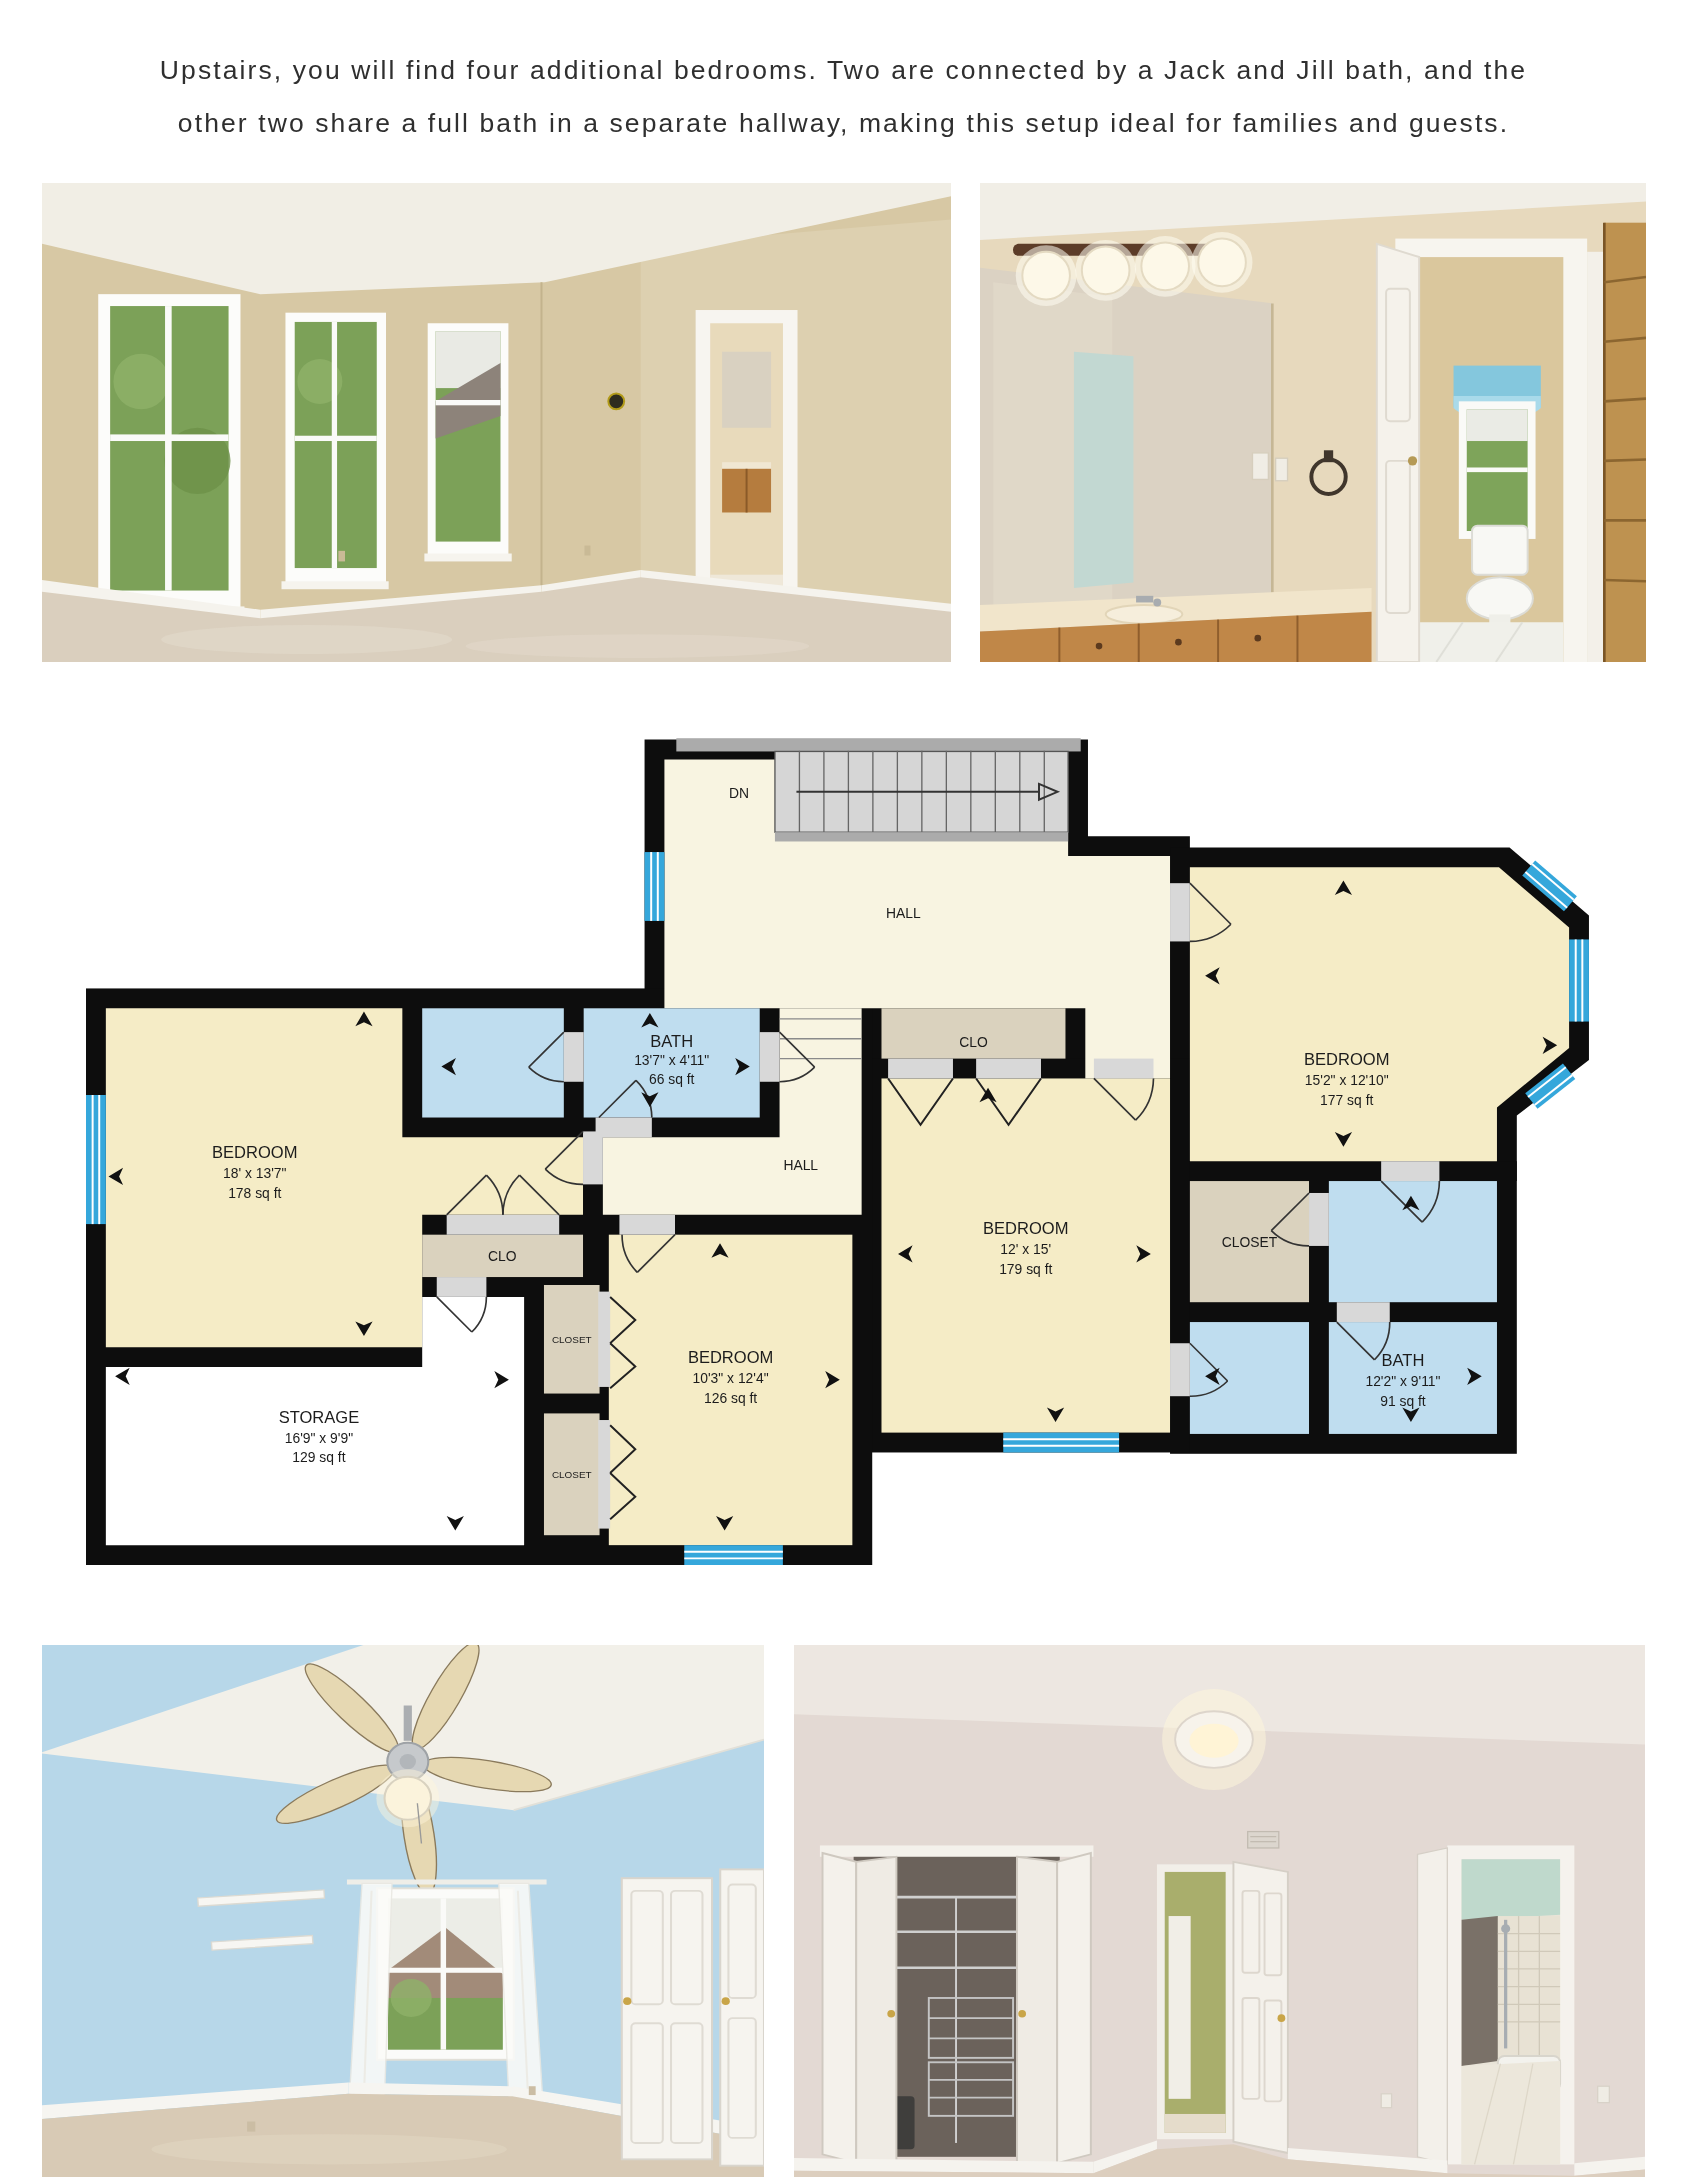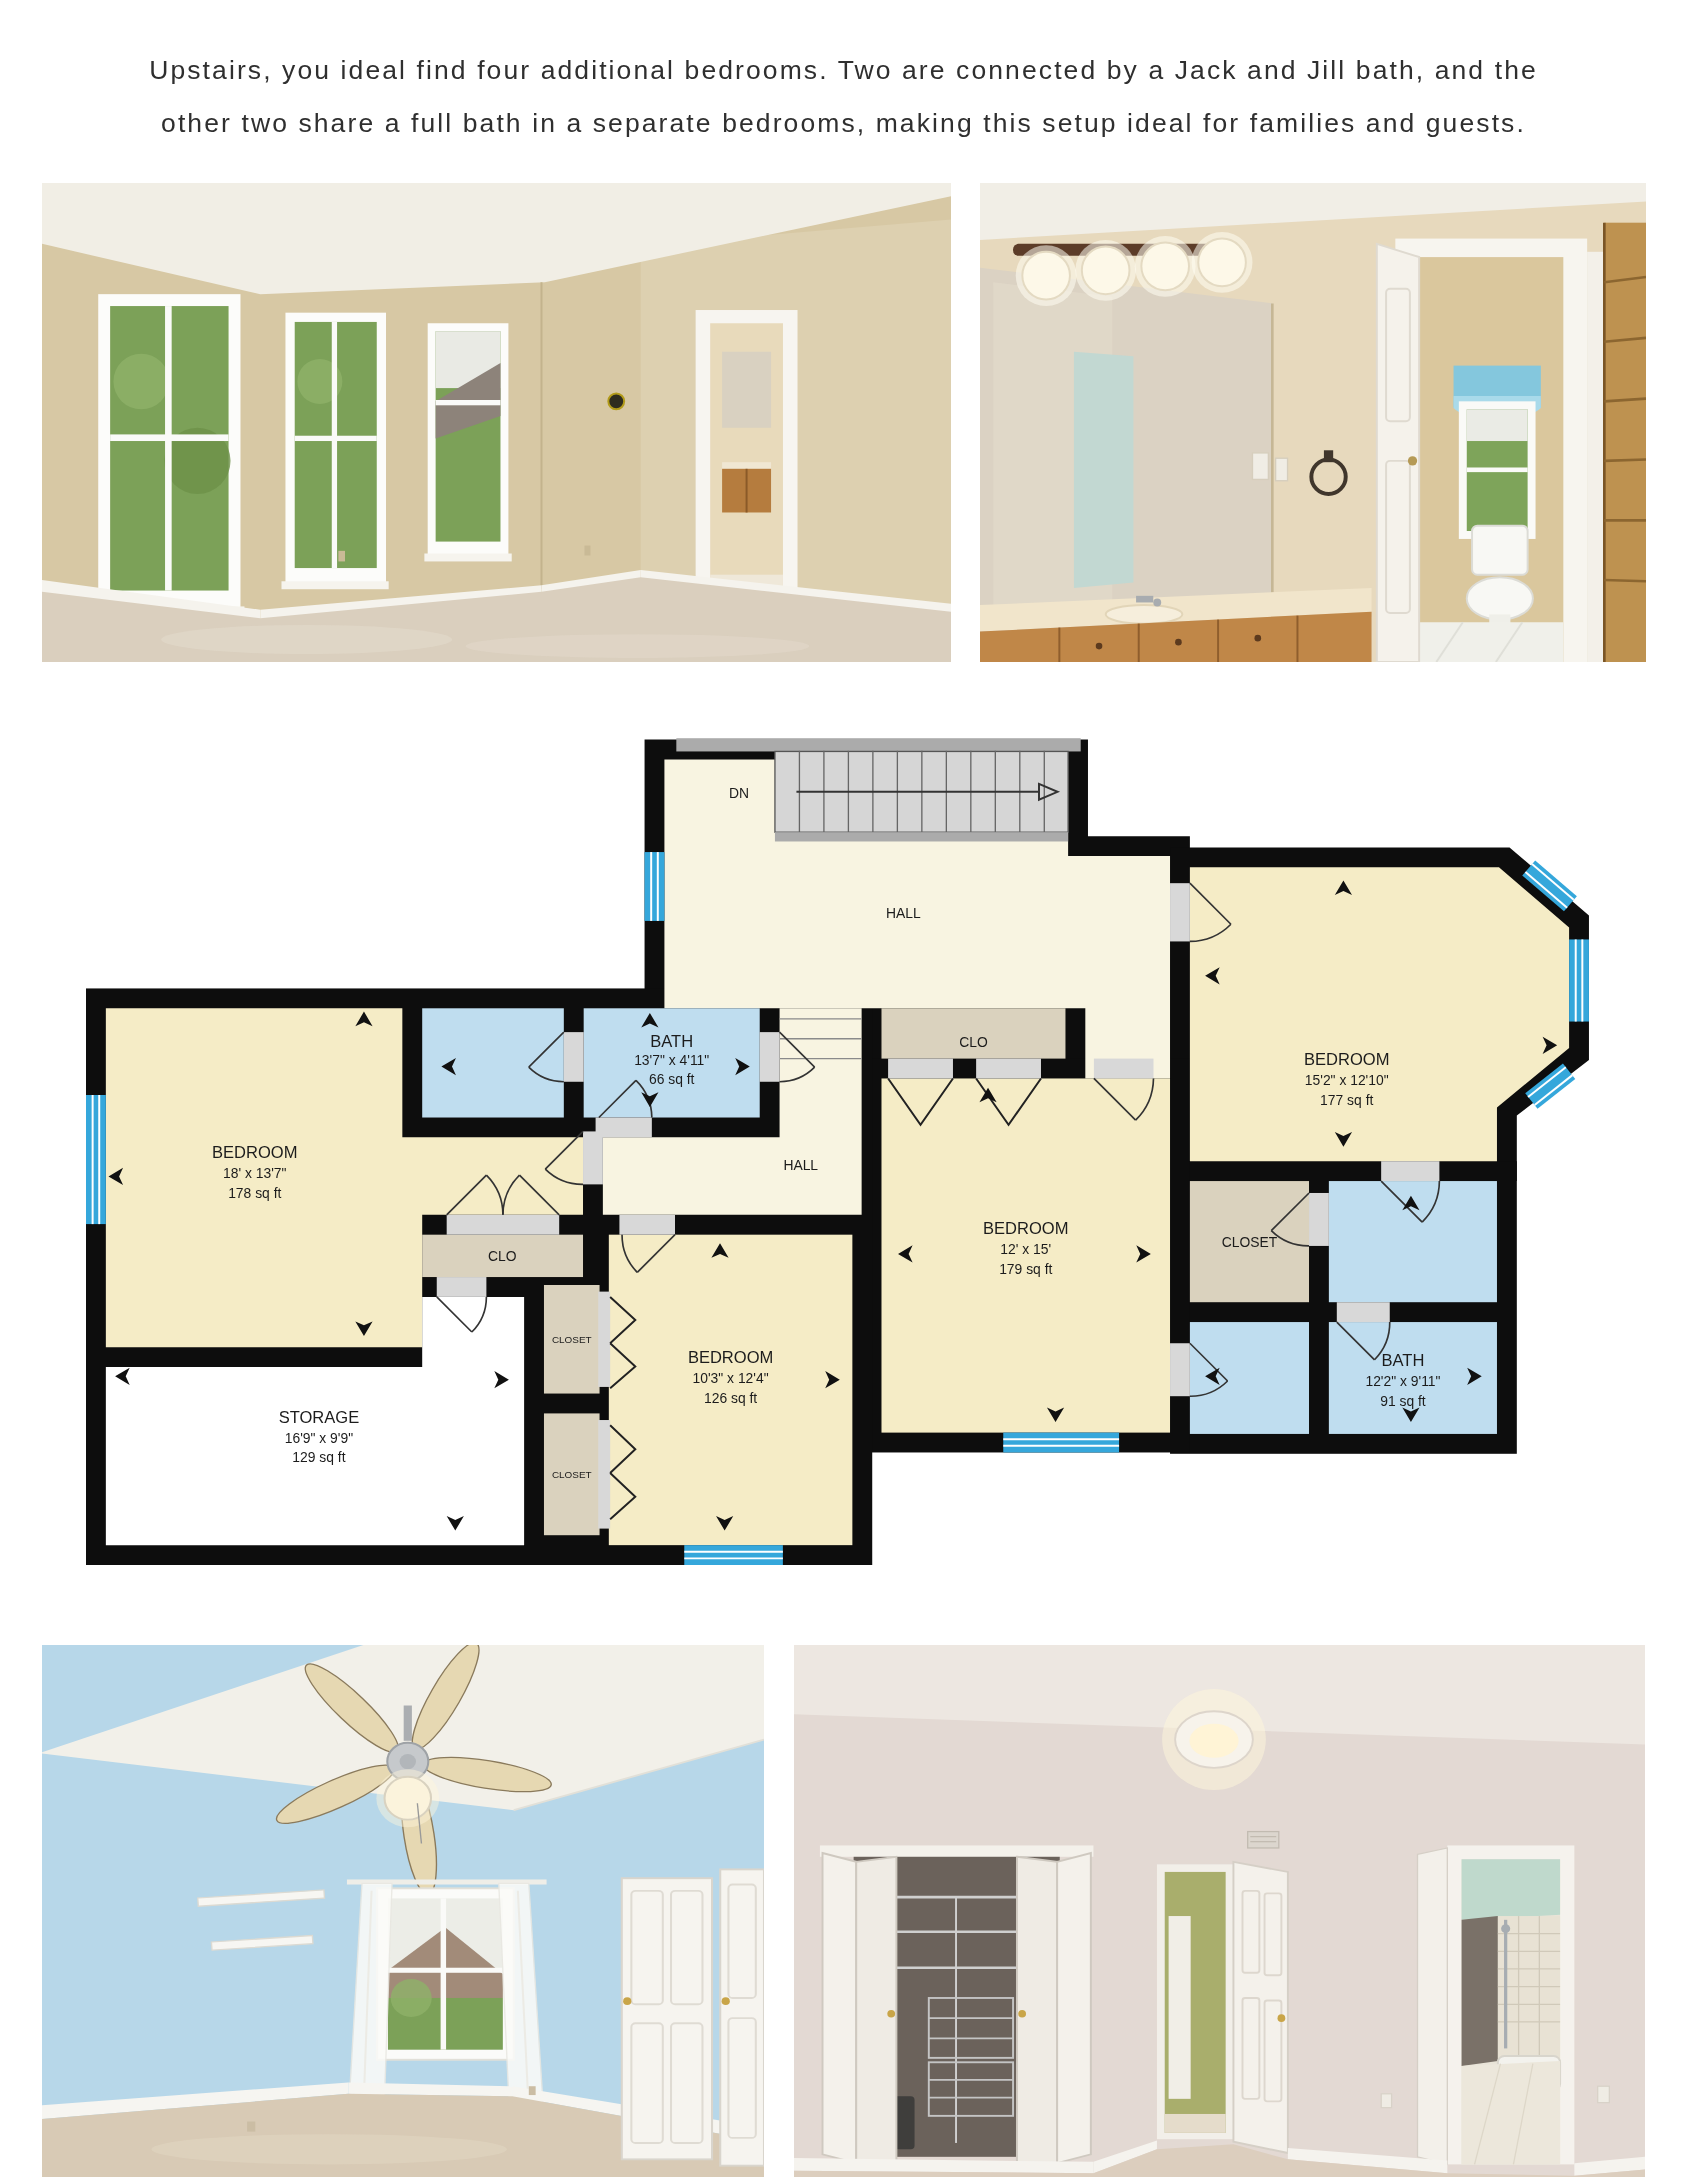--- a/index.html
+++ b/index.html
@@ -21,22 +21,22 @@
   svg{display:block;width:100%;height:100%}
   .rname{font-size:25px;fill:#1c1c1c}
   .rdim{font-size:21px;fill:#1c1c1c}
   .rsmall{font-size:21px;fill:#1c1c1c}
   .rtiny{font-size:15px;fill:#1c1c1c}
 </style>
 </head>
 <body>
 
 <div class="intro">
-  <div class="line">Upstairs, you ideal find four additional bedrooms. Two are connected by a Jack and Jill bath, and the</div>
-  <div class="line">other two share a full bath in a separate bedrooms, making this setup ideal for families and guests.</div>
+  <div class="line">Upstairs, you will find four additional bedrooms. Two are connected by a Jack and Jill bath, and the</div>
+  <div class="line">other two share a full bath in a separate hallway, making this setup ideal for families and guests.</div>
 </div>
 
 <div id="photo1" class="photo">
 <svg viewBox="0 0 1374 724" preserveAspectRatio="none">
   <rect width="1374" height="724" fill="#d7c8a4"></rect>
   <polygon points="905,95 1374,55 1374,724 905,724" fill="#ddd0b0"></polygon>
   <polygon points="0,0 1374,0 1374,20 760,150 330,168 0,92" fill="#f1eee5"></polygon>
   <g>
     <rect x="85" y="168" width="215" height="478" fill="#fcfcfa"></rect>
     <rect x="103" y="186" width="179" height="430" fill="#7ca158"></rect>

